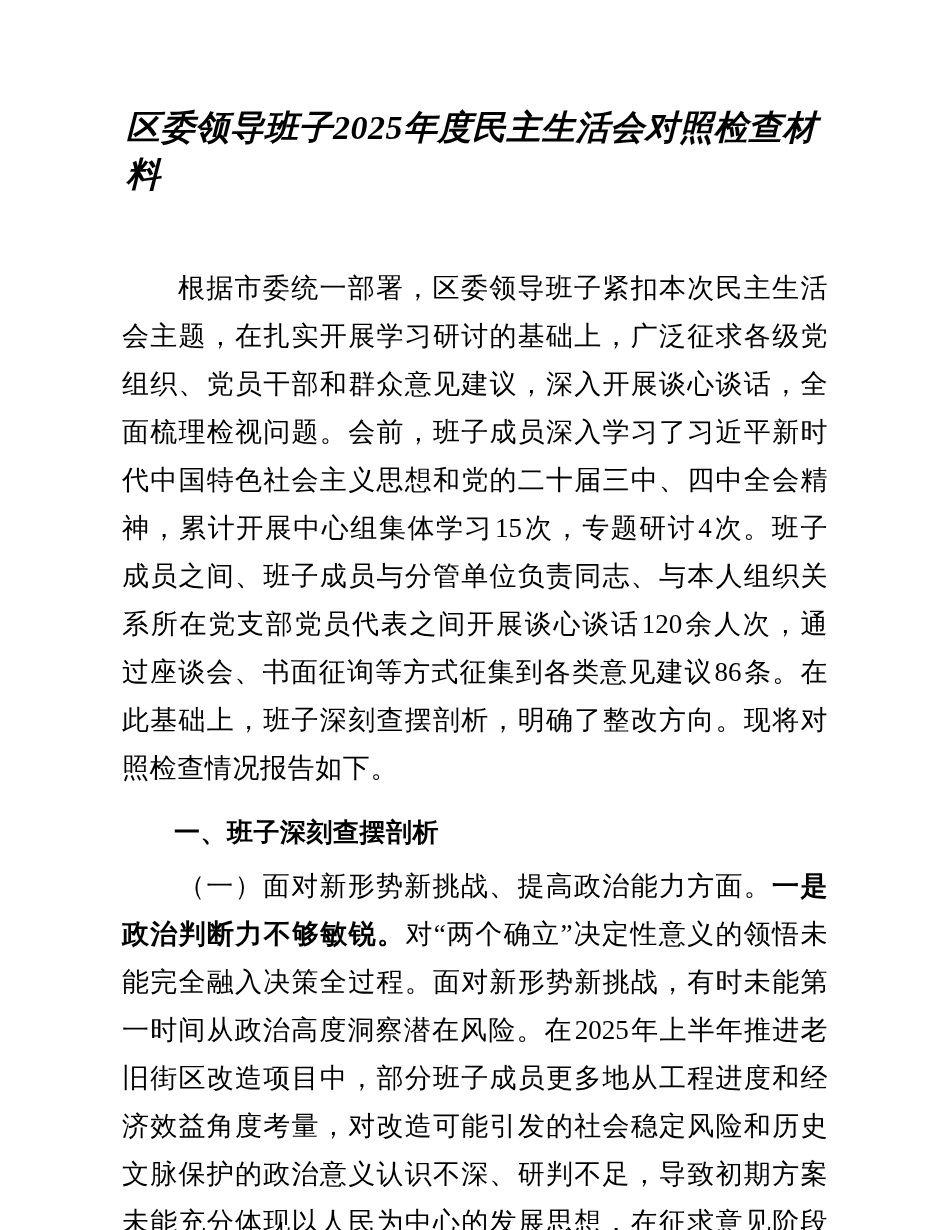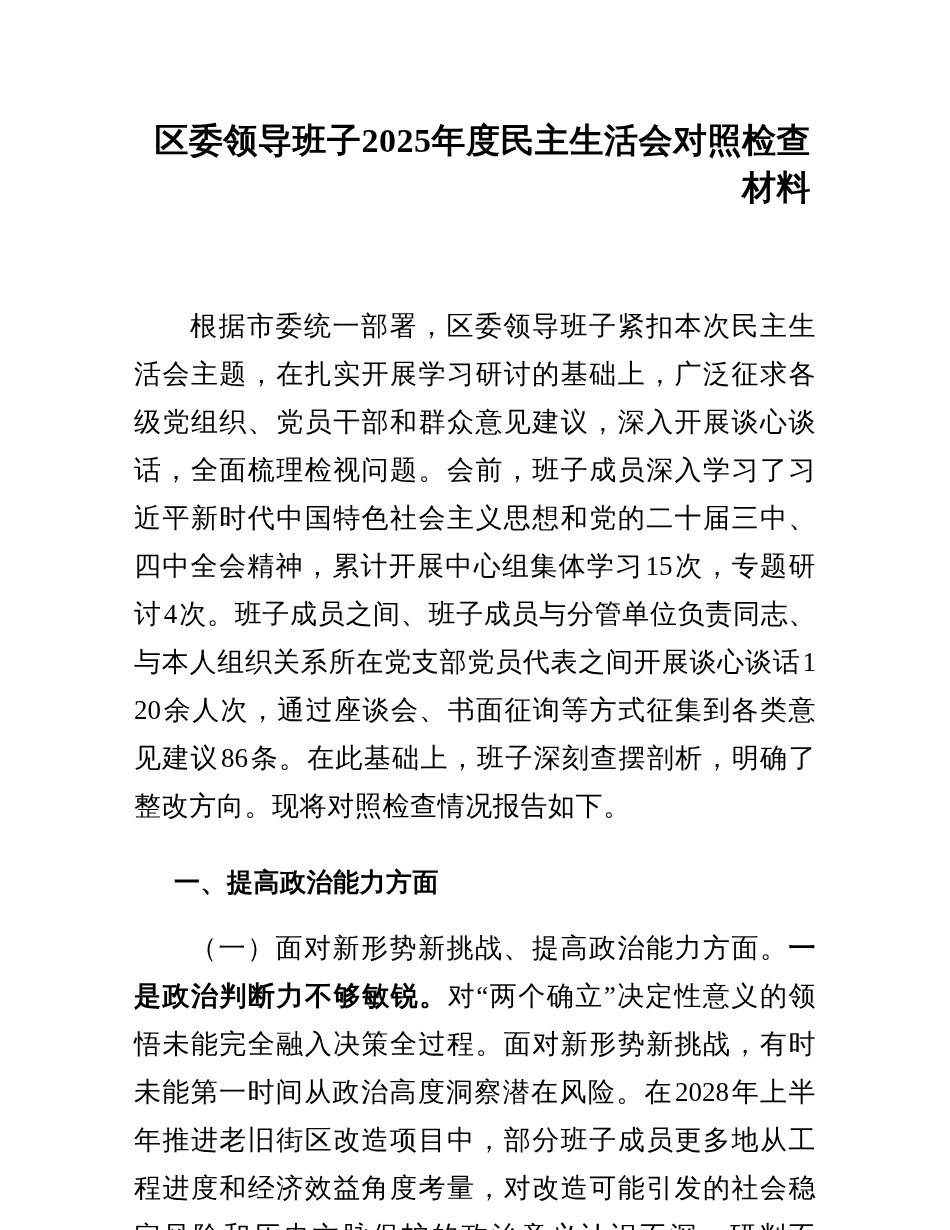--- a/index.html
+++ b/index.html
@@ -24,45 +24,46 @@
     box-sizing: border-box;
     padding: 100px 122px 0 122px;
   }
 
   
   .doc-title {
     font-family: "Liberation Serif", "DejaVu Serif", serif;
     font-weight: 700;
     font-size: 34px;
     line-height: 47px;
-    text-align: right;
+    text-align: left;
     letter-spacing: 0.5px;
-    margin: 17px;
+    margin: 4px;
     padding: 0 0 0 0;
     text-indent: 0;
+    font-style: italic;
   }
 
   
   .section-heading {
     font-family: "Liberation Sans", "DejaVu Sans", sans-serif;
     font-weight: 700;
     font-size: 26px;
     line-height: 48px;
     text-indent: 52px;
     margin: 0;
     letter-spacing: 0.5px;
   }
 
   
   .body-para {
     font-family: "Liberation Serif", "DejaVu Serif", serif;
     font-size: 27px;
     line-height: 48px;
     text-indent: 56px;
-    margin: 12px;
+    margin: 0;
     text-align: justify;
     text-justify: inter-character;
     letter-spacing: 0.6px;
     word-break: break-all;
   }
 
   .body-para b,
   .strong-run {
     font-weight: 700;
   }
@@ -85,19 +86,19 @@
 <div class="page">
 
   <h1 class="doc-title">区委领导班子2025年度民主生活会对照检查材料</h1>
 
   <div class="gap-after-title"></div>
 
   <p class="body-para"><span>根据市委统一部署，区委领导班子紧扣本次民主生活会主题，在扎实开展学习研讨的基础上，广泛征求各级党组织、党员干部和群众意见建议，深入开展谈心谈话，全面梳理检视问题。会前，班子成员深入学习了习近平新时代中国特色社会主义思想和党的二十届三中、四中全会精神，累计开展中心组集体学习</span><span class="num">15</span><span>次，专题研讨</span><span class="num">4</span><span>次。班子成员之间、班子成员与分管单位负责同志、与本人组织关系所在党支部党员代表之间开展谈心谈话</span><span class="num">120</span><span>余人次，通过座谈会、书面征询等方式征集到各类意见建议</span><span class="num">86</span><span>条。在此基础上，班子深刻查摆剖析，明确了整改方向。现将对照检查情况报告如下。</span></p>
 
   <div class="gap-after-para"></div>
 
-  <h2 class="section-heading">一、提高政治能力方面</h2>
+  <h2 class="section-heading">一、班子深刻查摆剖析</h2>
 
   <div class="gap-after-head"></div>
 
-  <p class="body-para"><span>（一）面对新形势新挑战、提高政治能力方面。</span><span class="strong-run">一是政治判断力不够敏锐。</span><span>对“两个确立”决定性意义的领悟未能完全融入决策全过程。面对新形势新挑战，有时未能第一时间从政治高度洞察潜在风险。在</span><span class="num">2028</span><span>年上半年推进老旧街区改造项目中，部分班子成员更多地从工程进度和经济效益角度考量，对改造可能引发的社会稳定风险和历史文脉保护的政治意义认识不深、研判不足，导致初期方案未能充分体现以人民为中心的发展思想，在征求意见阶段收到了超过</span></p>
+  <p class="body-para"><span>（一）面对新形势新挑战、提高政治能力方面。</span><span class="strong-run">一是政治判断力不够敏锐。</span><span>对“两个确立”决定性意义的领悟未能完全融入决策全过程。面对新形势新挑战，有时未能第一时间从政治高度洞察潜在风险。在</span><span class="num">2025</span><span>年上半年推进老旧街区改造项目中，部分班子成员更多地从工程进度和经济效益角度考量，对改造可能引发的社会稳定风险和历史文脉保护的政治意义认识不深、研判不足，导致初期方案未能充分体现以人民为中心的发展思想，在征求意见阶段收到了超过</span></p>
 
 </div>
 
 </body></html>

